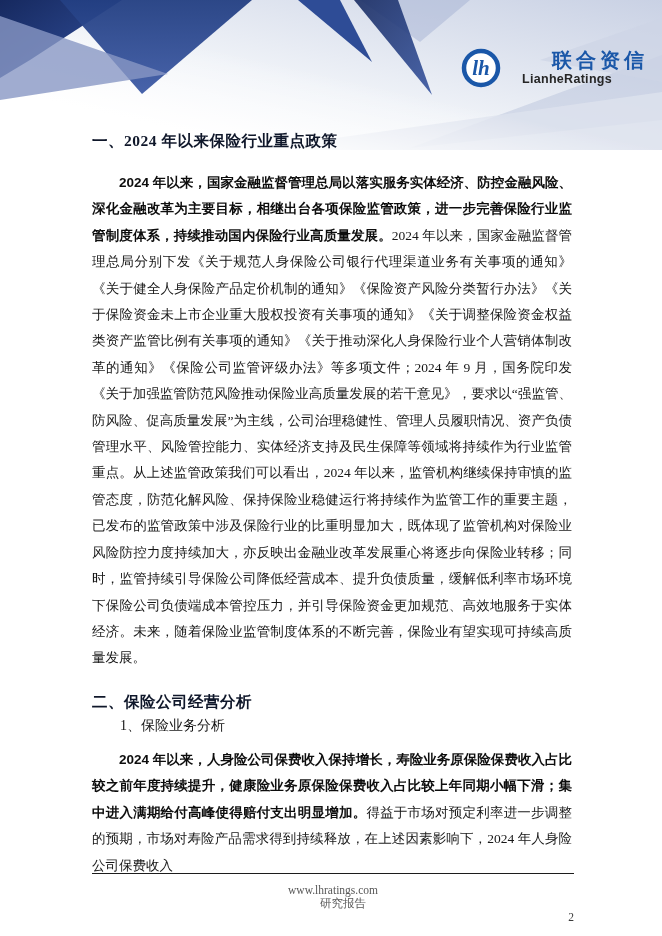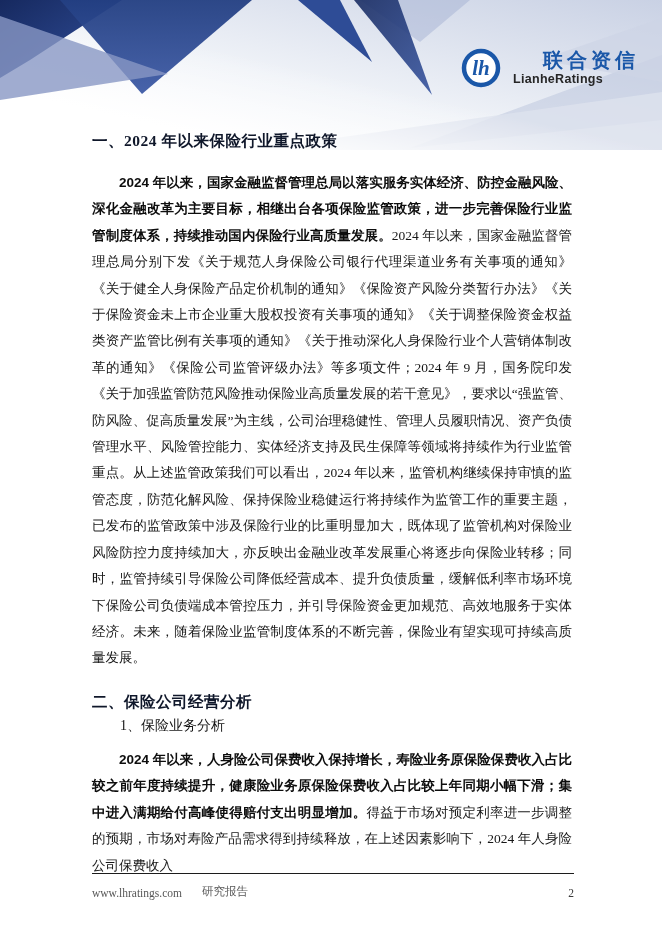--- a/index.html
+++ b/index.html
@@ -5,21 +5,21 @@
   html,body { margin:0; padding:0; background:#9aa0a6; }
   .page {
     position:relative;
     width:662px; height:936px;
     margin:0 auto;
     background:#ffffff;
     overflow:hidden;
     font-family:"Liberation Serif","DejaVu Serif",serif;
   }
   .header-art { position:absolute; top:0; left:0; width:662px; height:150px; }
-  .logo { position:absolute; top:47px; left:460px; display:flex; align-items:center; gap:11px; }
+  .logo { position:absolute; top:47px; left:460px; display:flex; align-items:center; gap:20px; }
   .logo-icon { width:42px; height:42px; }
   .logo-text { display:flex; flex-direction:column; line-height:1.1; }
   .logo-zh {
     font-family:"Liberation Sans","DejaVu Sans",sans-serif;
     font-size:20px; font-weight:700; color:#1a57a8; letter-spacing:4px; white-space:nowrap;margin-left:30px;
   }
   .logo-en {
     font-family:"Liberation Sans","DejaVu Sans",sans-serif;
     font-size:12.5px; font-weight:600; color:#262626; margin-top:2px; letter-spacing:0.3px;
   }
@@ -38,22 +38,22 @@
     position:absolute; left:92px; width:480px; margin:0;
     text-align:justify; text-indent:2em;
     font-size:13.5px; line-height:26.4px; color:#171717;
   }
   #para1 { top:170px; }
   #para2 { top:747px; }
   .hei { font-family:"Liberation Sans","DejaVu Sans",sans-serif; font-weight:700; color:#0d0d0d; }
   .footer-line { position:absolute; top:873px; left:92px; width:482px; border-top:1.5px solid #1c1c1c; }
   .footer {
     position:absolute; top:884px; left:92px; width:482px;
-    display:flex; align-items:flex-end;
-    font-size:11.5px; color:#575757;
+    display:flex; align-items:center;
+    font-size:11.5px; color:#575757;flex-direction:column;
   }
   .footer .flabel { margin-left:20px; }
   .footer .page-num { margin-left:auto; color:#3a3a3a; }
 </style>
 </head>
 <body>
 
 <div class="page">
 
   <div class="header-art">

